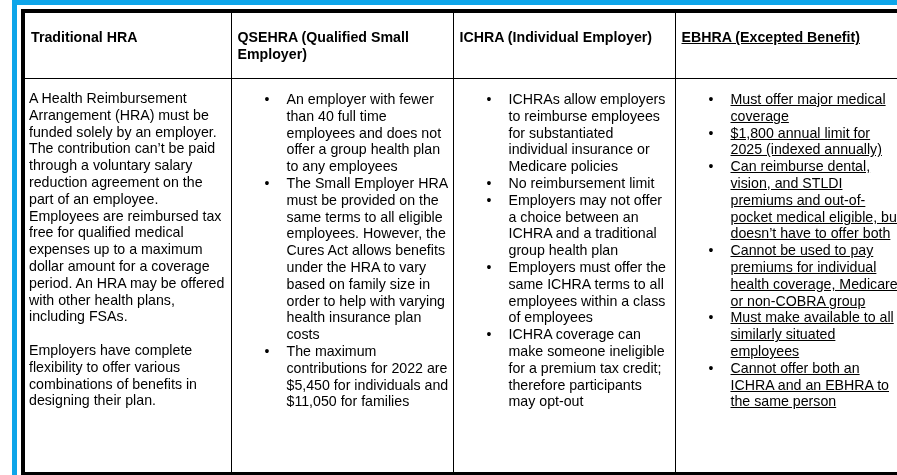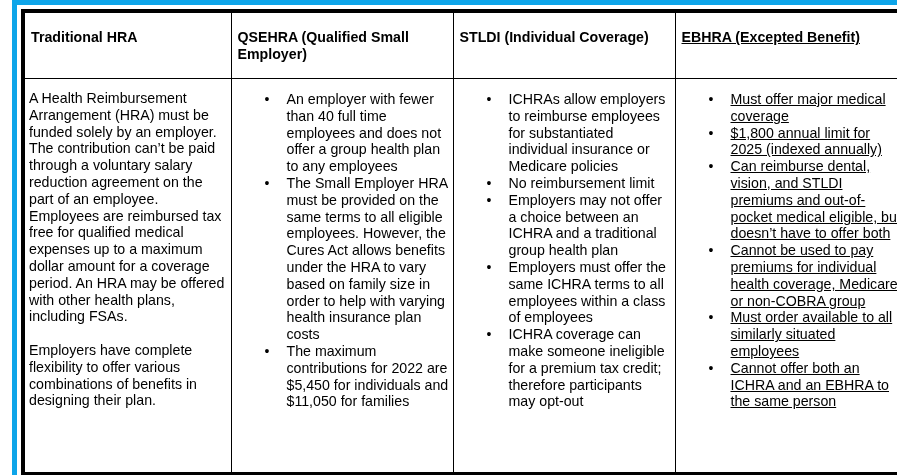--- a/index.html
+++ b/index.html
@@ -40,21 +40,21 @@
         </colgroup>
       <tbody>
           <tr>
         <th>
               <div class="hwrap">Traditional HRA</div>
             </th>
         <th>
               <div class="hwrap">QSEHRA (Qualified Small Employer)</div>
             </th>
         <th>
-              <div class="hwrap">STLDI (Individual Coverage)</div>
+              <div class="hwrap">ICHRA (Individual Employer)</div>
             </th>
         <th>
               <div class="hwrap">EBHRA (Excepted Benefit)</div>
             </th>
       </tr>
       <tr>
         <td>
           <div class="para">
             <p>A Health Reimbursement Arrangement (HRA) must be funded solely by an employer. The contribution can’t be paid through a voluntary salary reduction agreement on the part of an employee. Employees are reimbursed tax free for qualified medical expenses up to a maximum dollar amount for a coverage period. An HRA may be offered with other health plans, including FSAs.</p>
             <p>Employers have complete flexibility to offer various combinations of benefits in designing their plan.</p>
@@ -75,21 +75,21 @@
             <li><span class="dot">•</span><span>Employers must offer the same ICHRA terms to all employees within a class of employees</span></li>
             <li><span class="dot">•</span><span>ICHRA coverage can make someone ineligible for a premium tax credit; therefore participants may opt-out</span></li>
           </ul>
         </td>
         <td>
           <ul class="bul">
             <li><span class="dot">•</span><span>Must offer major medical coverage</span></li>
             <li><span class="dot">•</span><span>$1,800 annual limit for 2025 (indexed annually)</span></li>
             <li><span class="dot">•</span><span>Can reimburse dental, vision, and STLDI premiums and out-of-pocket medical eligible, but doesn’t have to offer both</span></li>
             <li><span class="dot">•</span><span>Cannot be used to pay premiums for individual health coverage, Medicare, or non-COBRA group</span></li>
-            <li><span class="dot">•</span><span>Must order available to all similarly situated employees</span></li>
+            <li><span class="dot">•</span><span>Must make available to all similarly situated employees</span></li>
             <li><span class="dot">•</span><span>Cannot offer both an ICHRA and an EBHRA to the same person</span></li>
           </ul>
         </td>
       </tr>
     </tbody>
       </table>
   </div>
 </div>
 
 </body></html>

